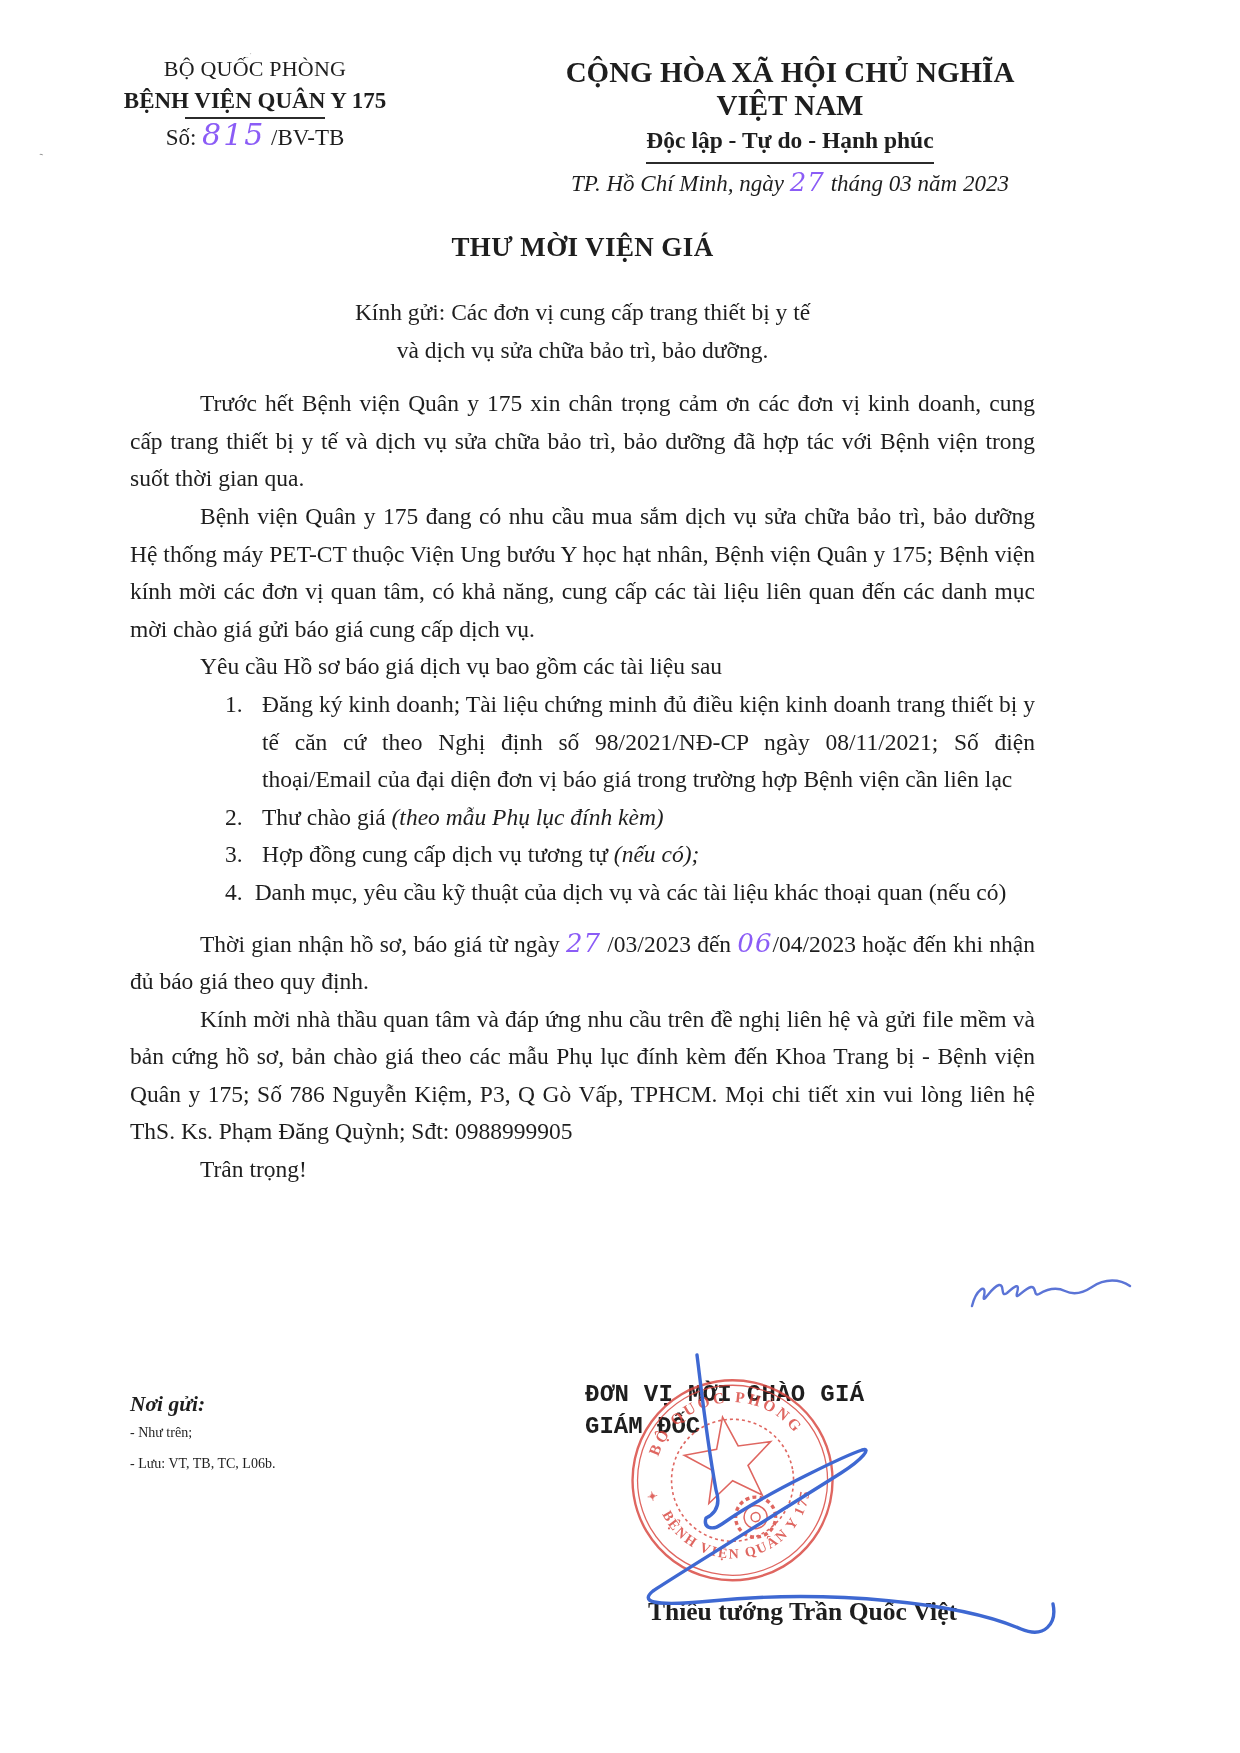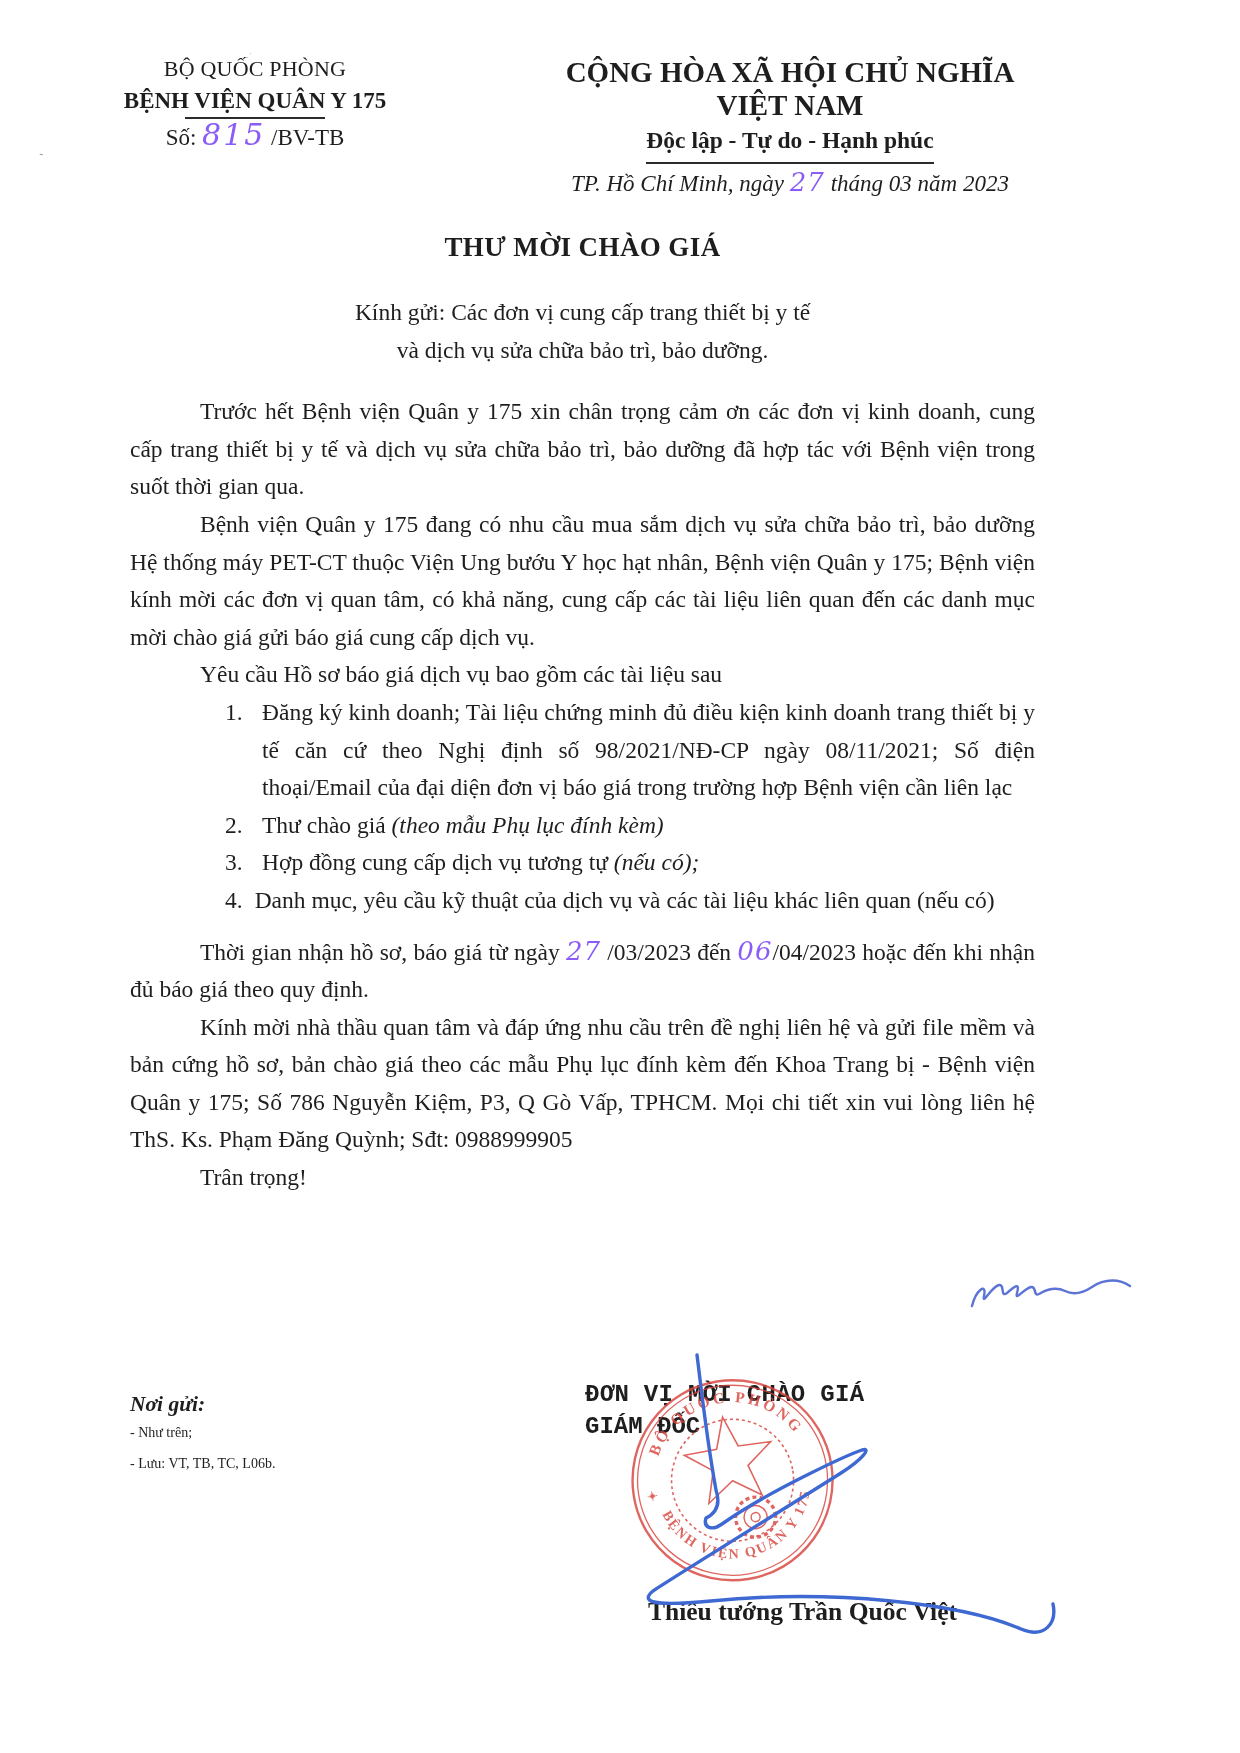--- a/index.html
+++ b/index.html
@@ -22,21 +22,21 @@
   .hdr-right .l1{font-size:29px;font-weight:bold;}
   .hdr-right .l2{font-size:23.5px;font-weight:bold;margin-top:5px;}
   .hdr-right .l2 .u{display:inline-block;border-bottom:2.2px solid #2b2b2b;padding-bottom:8px;}
   .hdr-right .l3{font-size:23px;font-style:italic;margin-top:7px;white-space:nowrap;}
   .hand{font-family:"DejaVu Serif","Liberation Serif",serif;font-style:italic;color:#8b5cf6;}
   .hand-num{font-size:26px;letter-spacing:1px;line-height:0;}
   .hand-so{font-size:30px;letter-spacing:2px;line-height:0;}
   
   .doc-body{position:absolute;left:130px;top:230px;width:905px;font-size:23.5px;line-height:37.6px;}
   .doc-title{text-align:center;font-size:27px;font-weight:bold;letter-spacing:.4px;line-height:34px;}
-  .kinh-gui{text-align:center;margin-top:30px;margin-bottom:24px;}
+  .kinh-gui{text-align:center;margin-top:30px;margin-bottom:16px;}
   .para{text-align:justify;text-indent:70px;margin:0;}
   .li{ padding-left:132px;text-align:justify;margin:0;}
   .li .num{display:inline-block;width:37px;margin-left:-37px;}
   .item4{text-align:justify;text-indent:95px;margin:0;}
   .item4 .num{padding-right:12px;}
   .time-para{margin-top:14px;}
   .closing{text-indent:70px;margin-top:0;}
   .it{font-style:italic;}
   
   .noi-gui{position:absolute;left:130px;top:1392px;width:330px;}
@@ -80,42 +80,42 @@
       <span class="u">Độc lập - Tự do - Hạnh phúc</span>
     </div>
     <div class="l3">
       <span>TP. Hồ Chí Minh, ngày</span>
       <span class="hand hand-num">27</span>
       <span>tháng 03 năm 2023</span>
     </div>
   </div>
 
   <div class="doc-body">
-    <div class="doc-title">THƯ MỜI CHÀO GIÁ</div>
+    <div class="doc-title">THƯ MỜI VIỆN GIÁ</div>
 
     <div class="kinh-gui">
       <div>Kính gửi: Các đơn vị cung cấp trang thiết bị y tế</div>
       <div>và dịch vụ sửa chữa bảo trì, bảo dưỡng.</div>
     </div>
 
     <p class="para">Trước hết Bệnh viện Quân y 175 xin chân trọng cảm ơn các đơn vị kinh doanh, cung cấp trang thiết bị y tế và dịch vụ sửa chữa bảo trì, bảo dưỡng đã hợp tác với Bệnh viện trong suốt thời gian qua.</p>
     <p class="para">Bệnh viện Quân y 175 đang có nhu cầu mua sắm dịch vụ sửa chữa bảo trì, bảo dưỡng Hệ thống máy PET-CT thuộc Viện Ung bướu Y học hạt nhân, Bệnh viện Quân y 175; Bệnh viện kính mời các đơn vị quan tâm, có khả năng, cung cấp các tài liệu liên quan đến các danh mục mời chào giá gửi báo giá cung cấp dịch vụ.</p>
     <p class="para">Yêu cầu Hồ sơ báo giá dịch vụ bao gồm các tài liệu sau</p>
 
     <div class="li">
       <span class="num">1.</span><span>Đăng ký kinh doanh; Tài liệu chứng minh đủ điều kiện kinh doanh trang thiết bị y tế căn cứ theo Nghị định số 98/2021/NĐ-CP ngày 08/11/2021; Số điện thoại/Email của đại diện đơn vị báo giá trong trường hợp Bệnh viện cần liên lạc</span><span class="it"></span>
     </div>
     <div class="li">
       <span class="num">2.</span><span>Thư chào giá </span><span class="it">(theo mẫu Phụ lục đính kèm)</span>
     </div>
     <div class="li">
       <span class="num">3.</span><span>Hợp đồng cung cấp dịch vụ tương tự </span><span class="it">(nếu có);</span>
     </div>
     <p class="item4">
-      <span class="num">4.</span><span>Danh mục, yêu cầu kỹ thuật của dịch vụ và các tài liệu khác liên quan (nếu có)</span>
+      <span class="num">4.</span><span>Danh mục, yêu cầu kỹ thuật của dịch vụ và các tài liệu khác thoại quan (nếu có)</span>
     </p>
 
     <p class="para time-para">
       <span>Thời gian nhận hồ sơ, báo giá từ ngày </span><span class="hand hand-num">27</span><span> /03/2023 đến </span><span class="hand hand-num">06</span><span>/04/2023 hoặc đến khi nhận đủ báo giá theo quy định.</span>
     </p>
 
     <p class="para">Kính mời nhà thầu quan tâm và đáp ứng nhu cầu trên đề nghị liên hệ và gửi file mềm và bản cứng hồ sơ, bản chào giá theo các mẫu Phụ lục đính kèm đến Khoa Trang bị - Bệnh viện Quân y 175; Số 786 Nguyễn Kiệm, P3, Q Gò Vấp, TPHCM. Mọi chi tiết xin vui lòng liên hệ ThS. Ks. Phạm Đăng Quỳnh; Sđt: 0988999905</p>
     <p class="para closing">Trân trọng!</p>
   </div>
 

